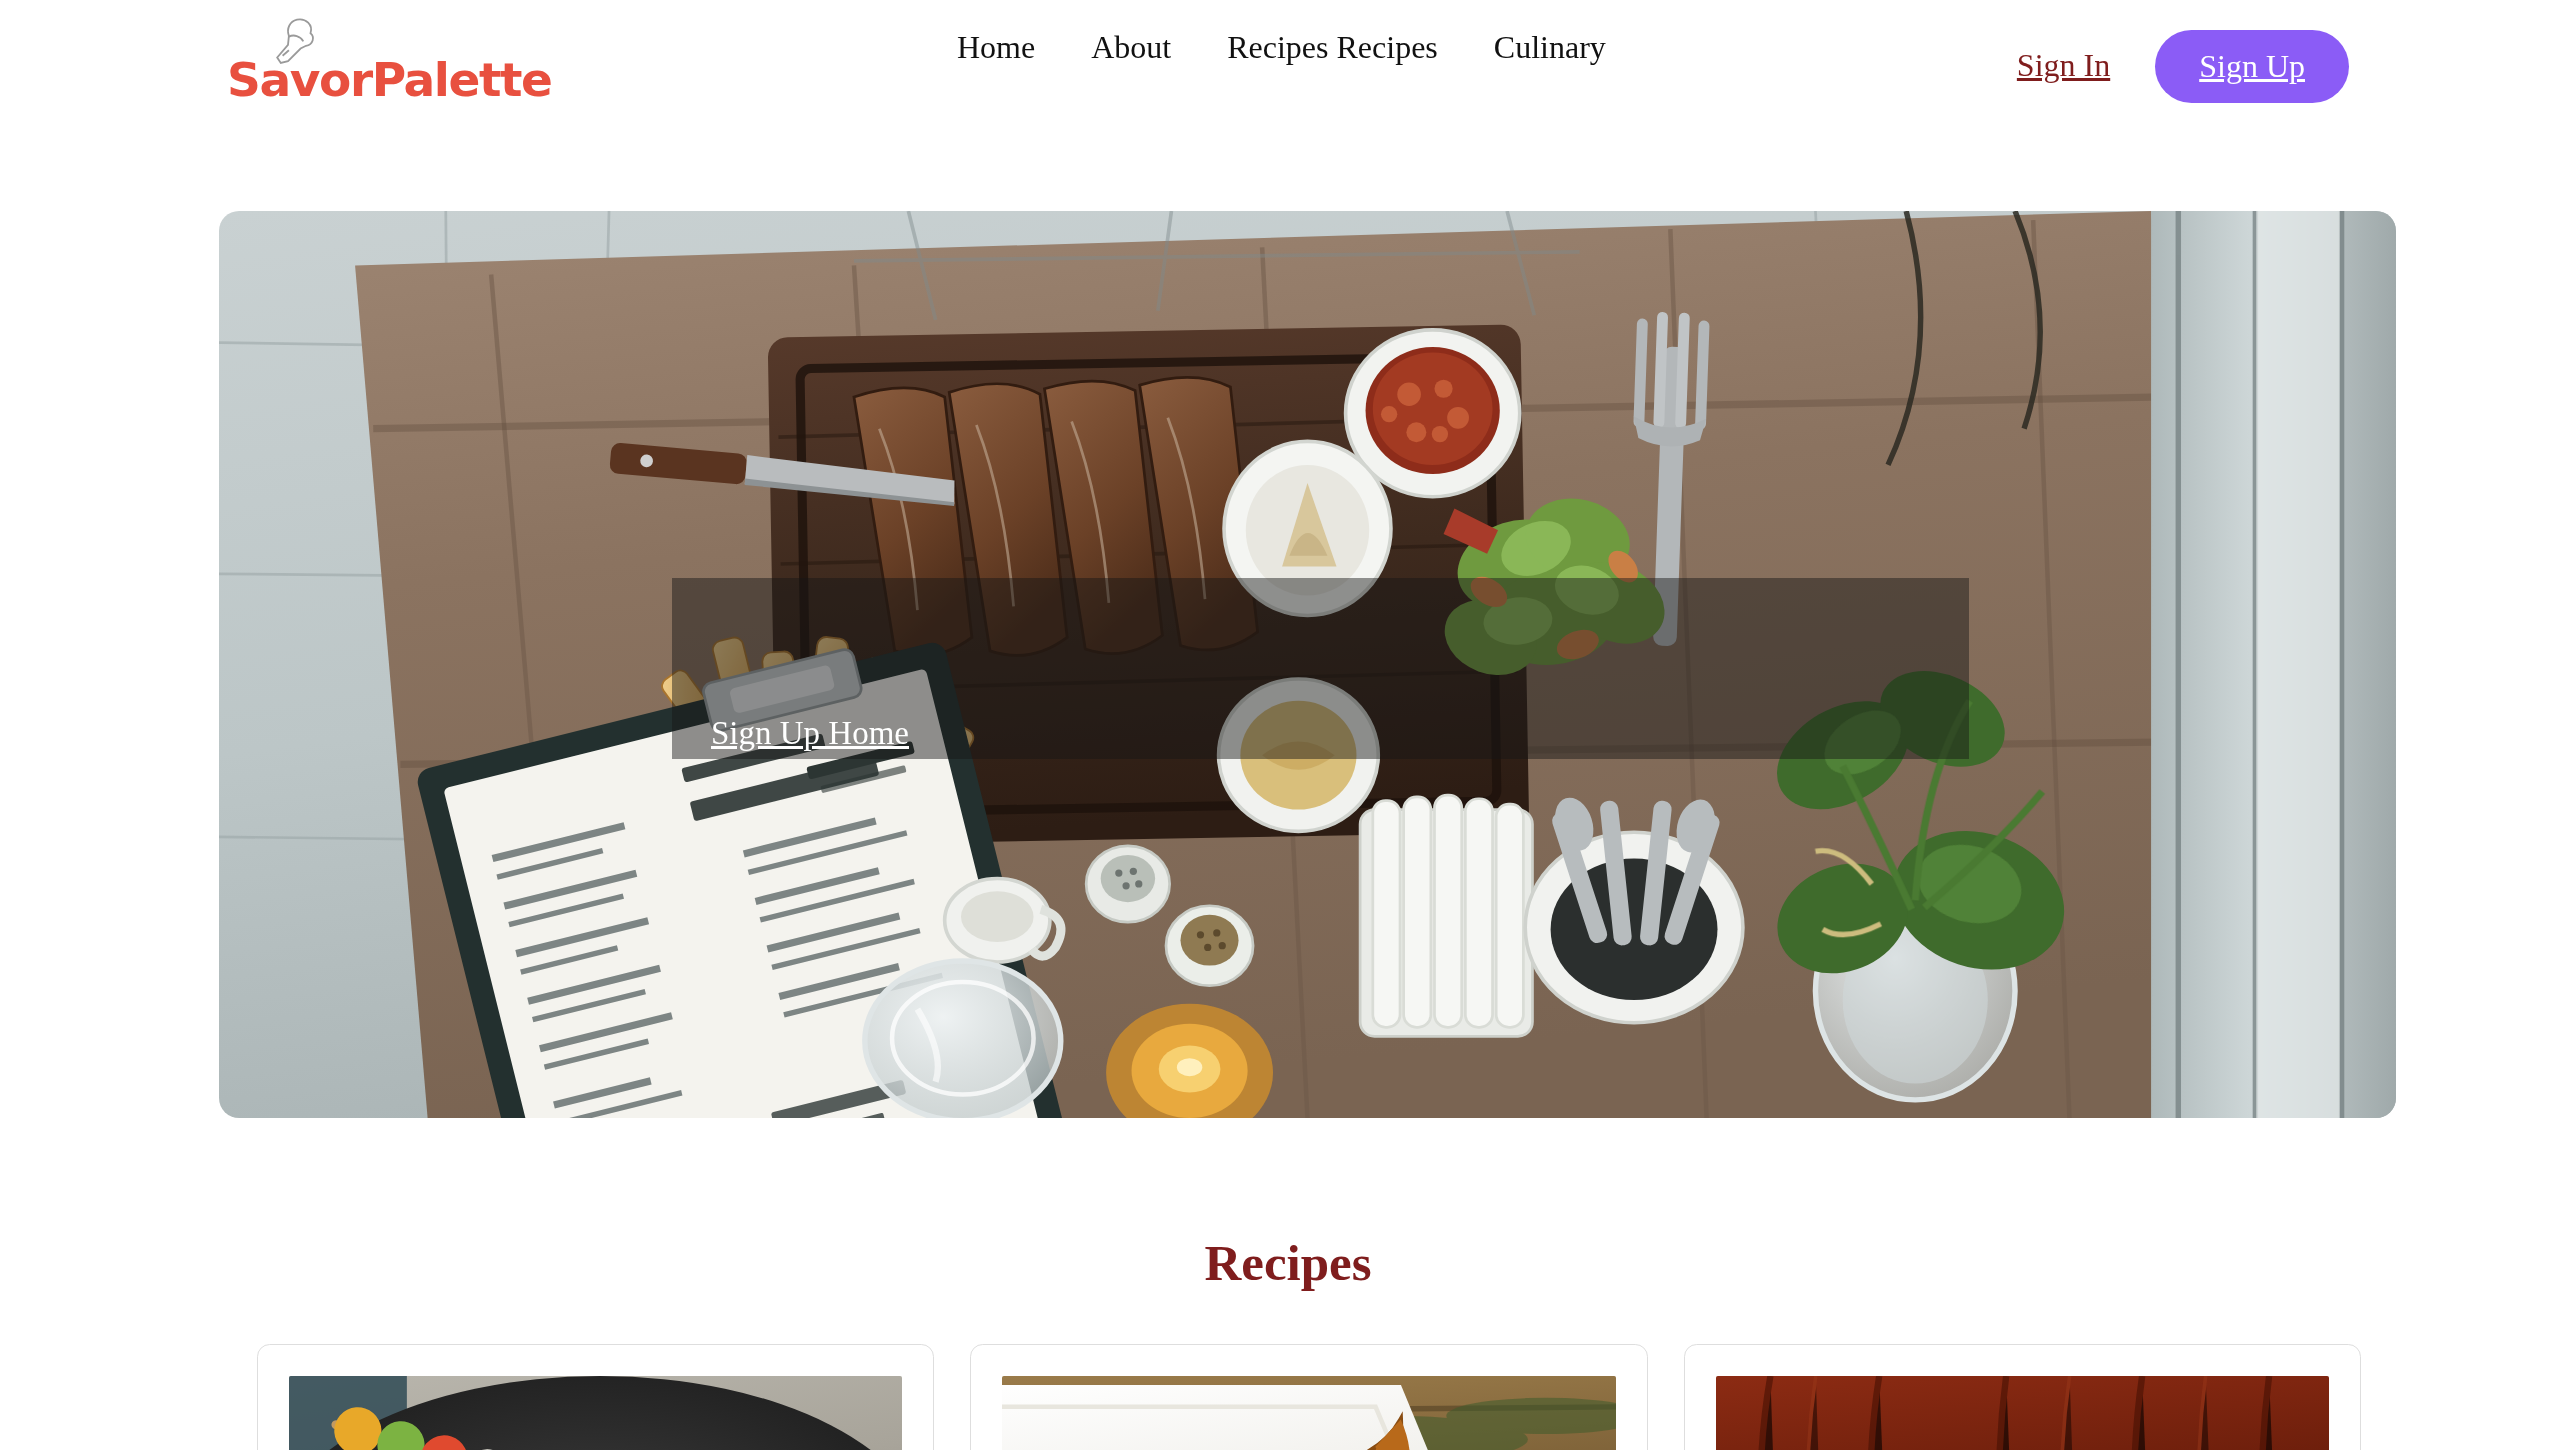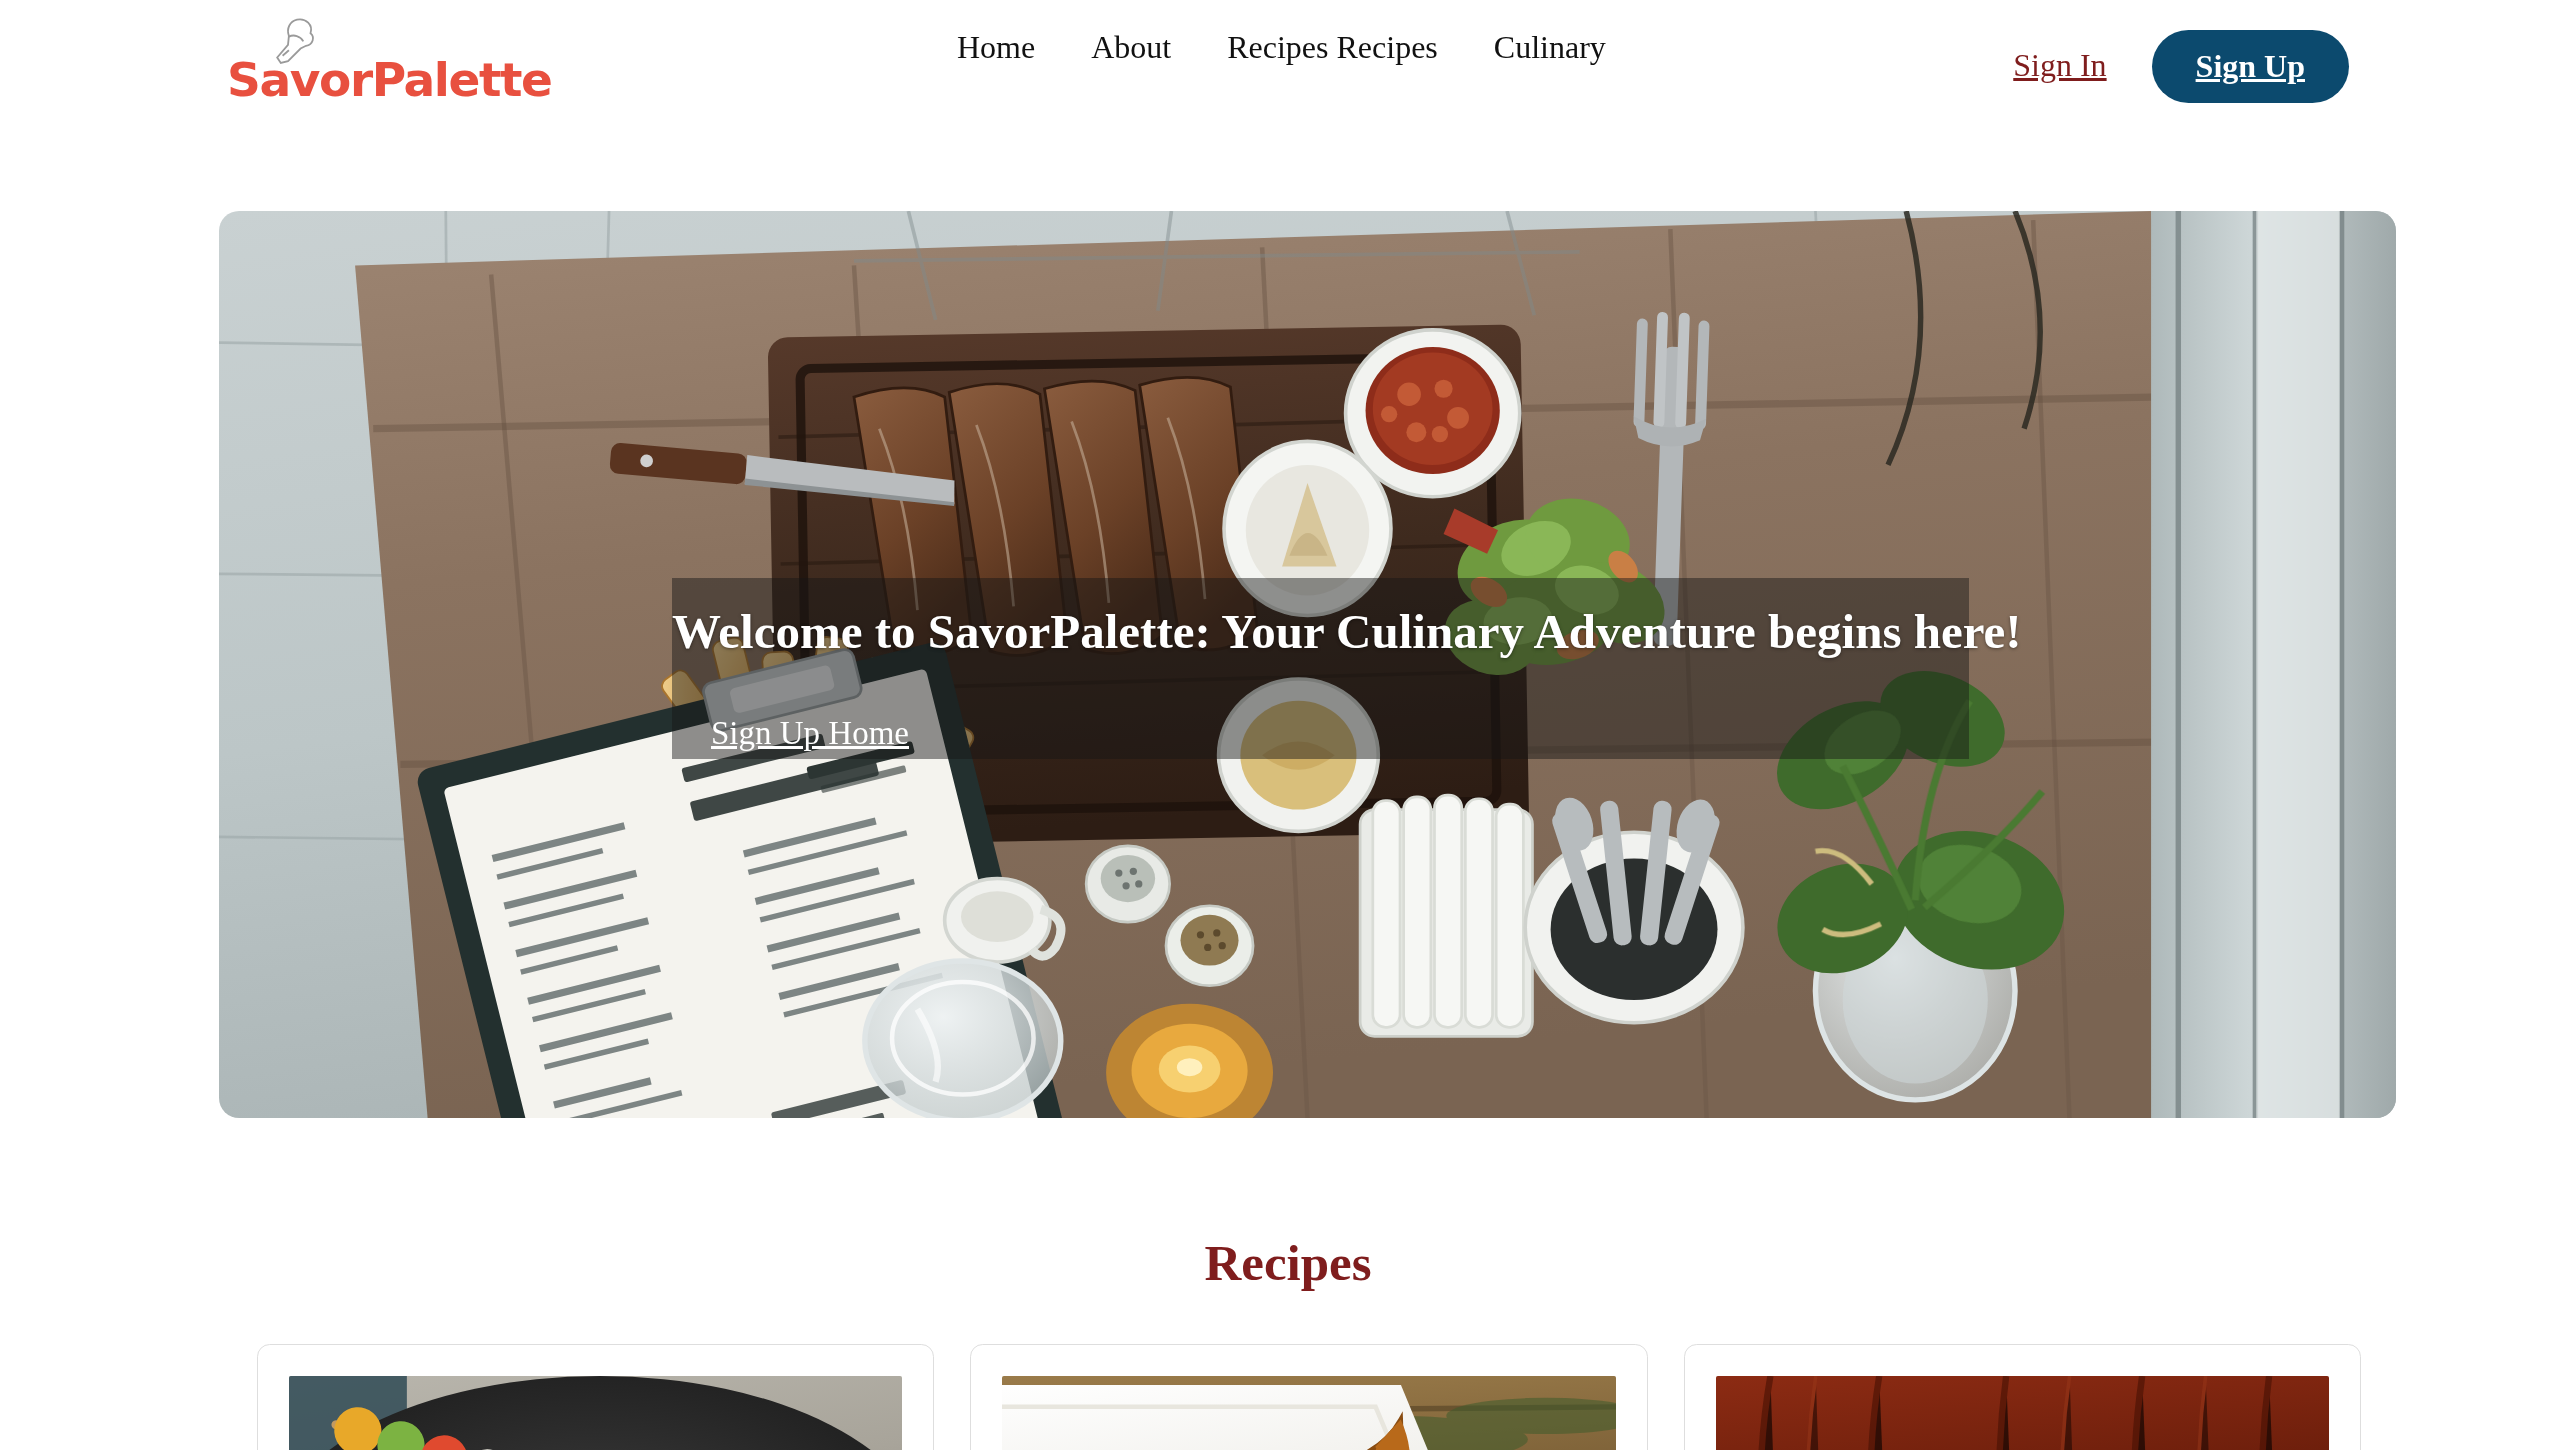--- a/index.html
+++ b/index.html
@@ -51,26 +51,26 @@
     display: flex; align-items: center; gap: 45px;
   }
   .signin {
     font-family: "Liberation Serif", serif;
     font-size: 32px; color: #7f1d1d;
     text-decoration: underline;
     white-space: nowrap;
     padding-bottom: 1.8px;
   }
   .signup-btn {
-    background: #0c4a6e;
+    background: #8b5cf6;
     border: none;
     border-radius: 906px;
     padding: 18px 44px;
     cursor: pointer;
-    display: inline-flex; align-items: flex-end; justify-content: center; font-weight: bold;
+    display: inline-flex; align-items: flex-end; justify-content: center;
   }
   .signup-btn span {
     font-family: "Liberation Serif", serif;
     font-size: 32px; color: #ffffff;
     text-decoration: underline;
     white-space: nowrap;
   }
 
   
   .hero {
@@ -492,21 +492,20 @@
         </g>
 
         <g stroke="#2c2a22" stroke-width="6" fill="none" opacity="0.85">
           <path d="M1860 0 Q1900 150 1840 280"></path>
           <path d="M1980 0 Q2030 120 1990 240"></path>
         </g>
       </svg>
     </div>
 
     <div class="hero-overlay-band"></div>
-    <div class="hero-title">Welcome to SavorPalette: Your Culinary Adventure begins here!</div>
     <a class="hero-cta" href="#">Sign Up Home</a>
   </div>
 
   <div class="section-title">Recipes</div>
 
   <div class="cards">
 
     <div class="card">
       <div class="card-img">
         <svg width="622" height="272" viewBox="0 0 686 300" preserveAspectRatio="none">

